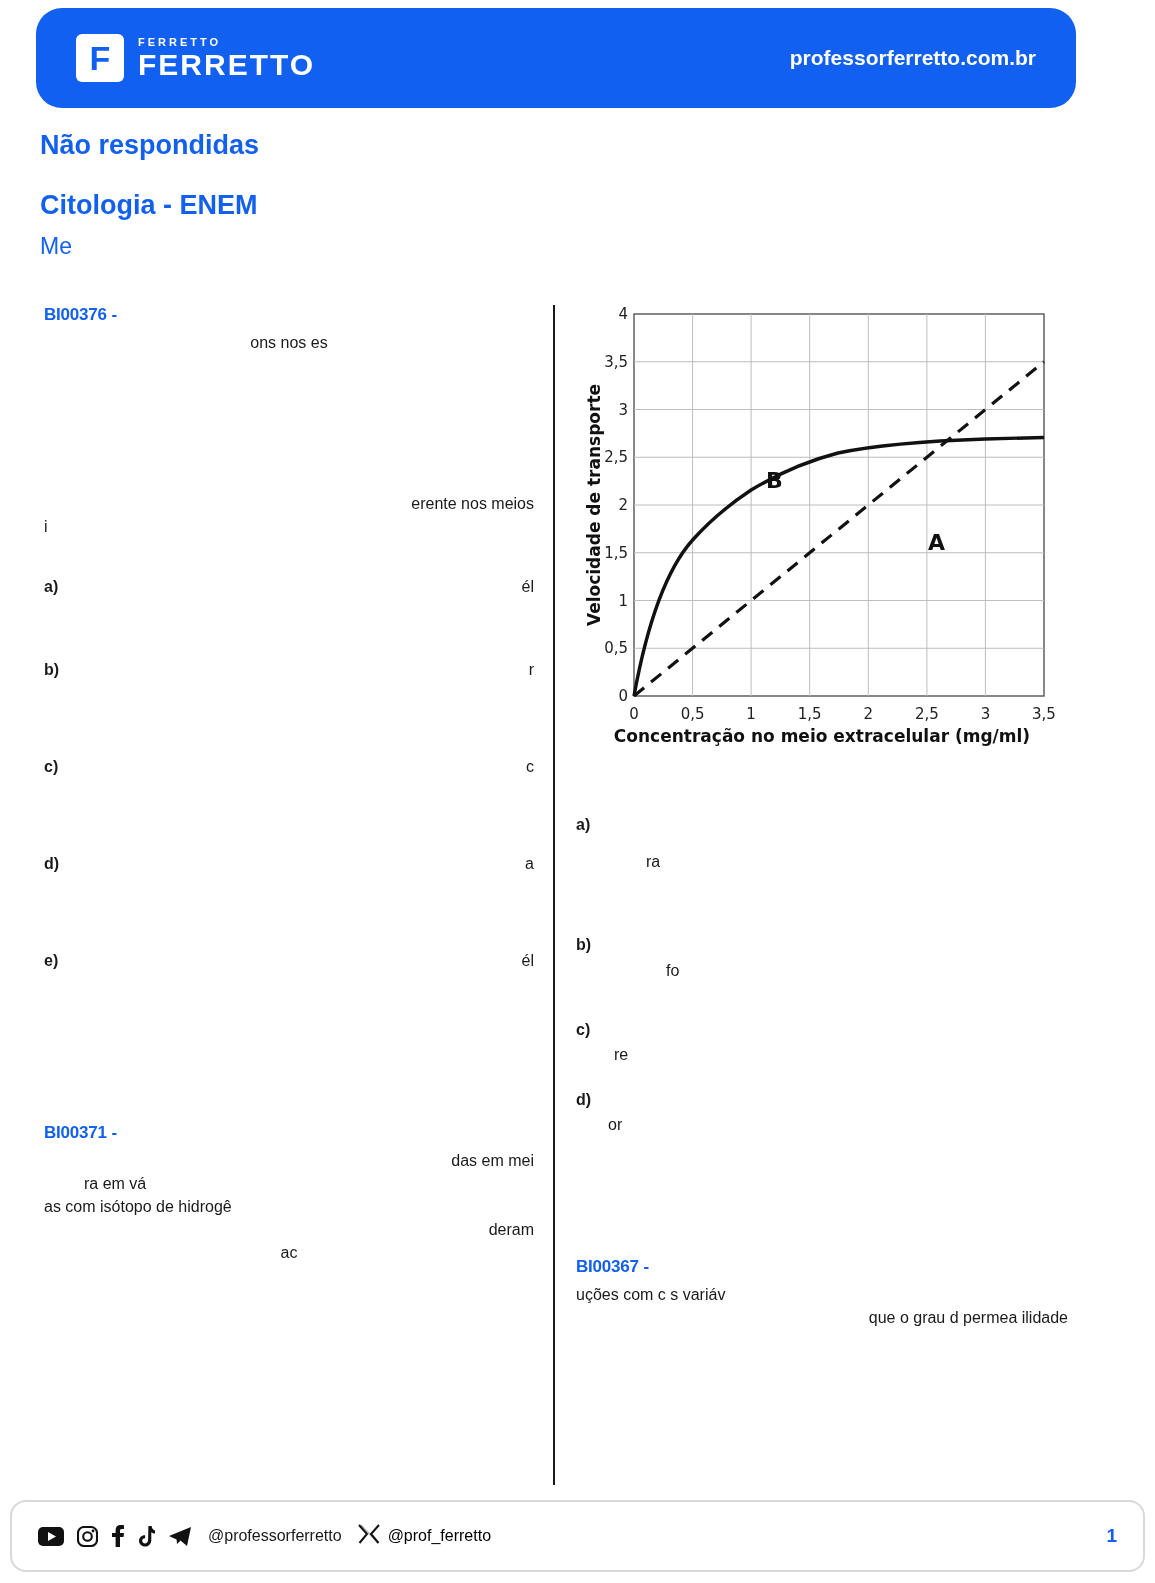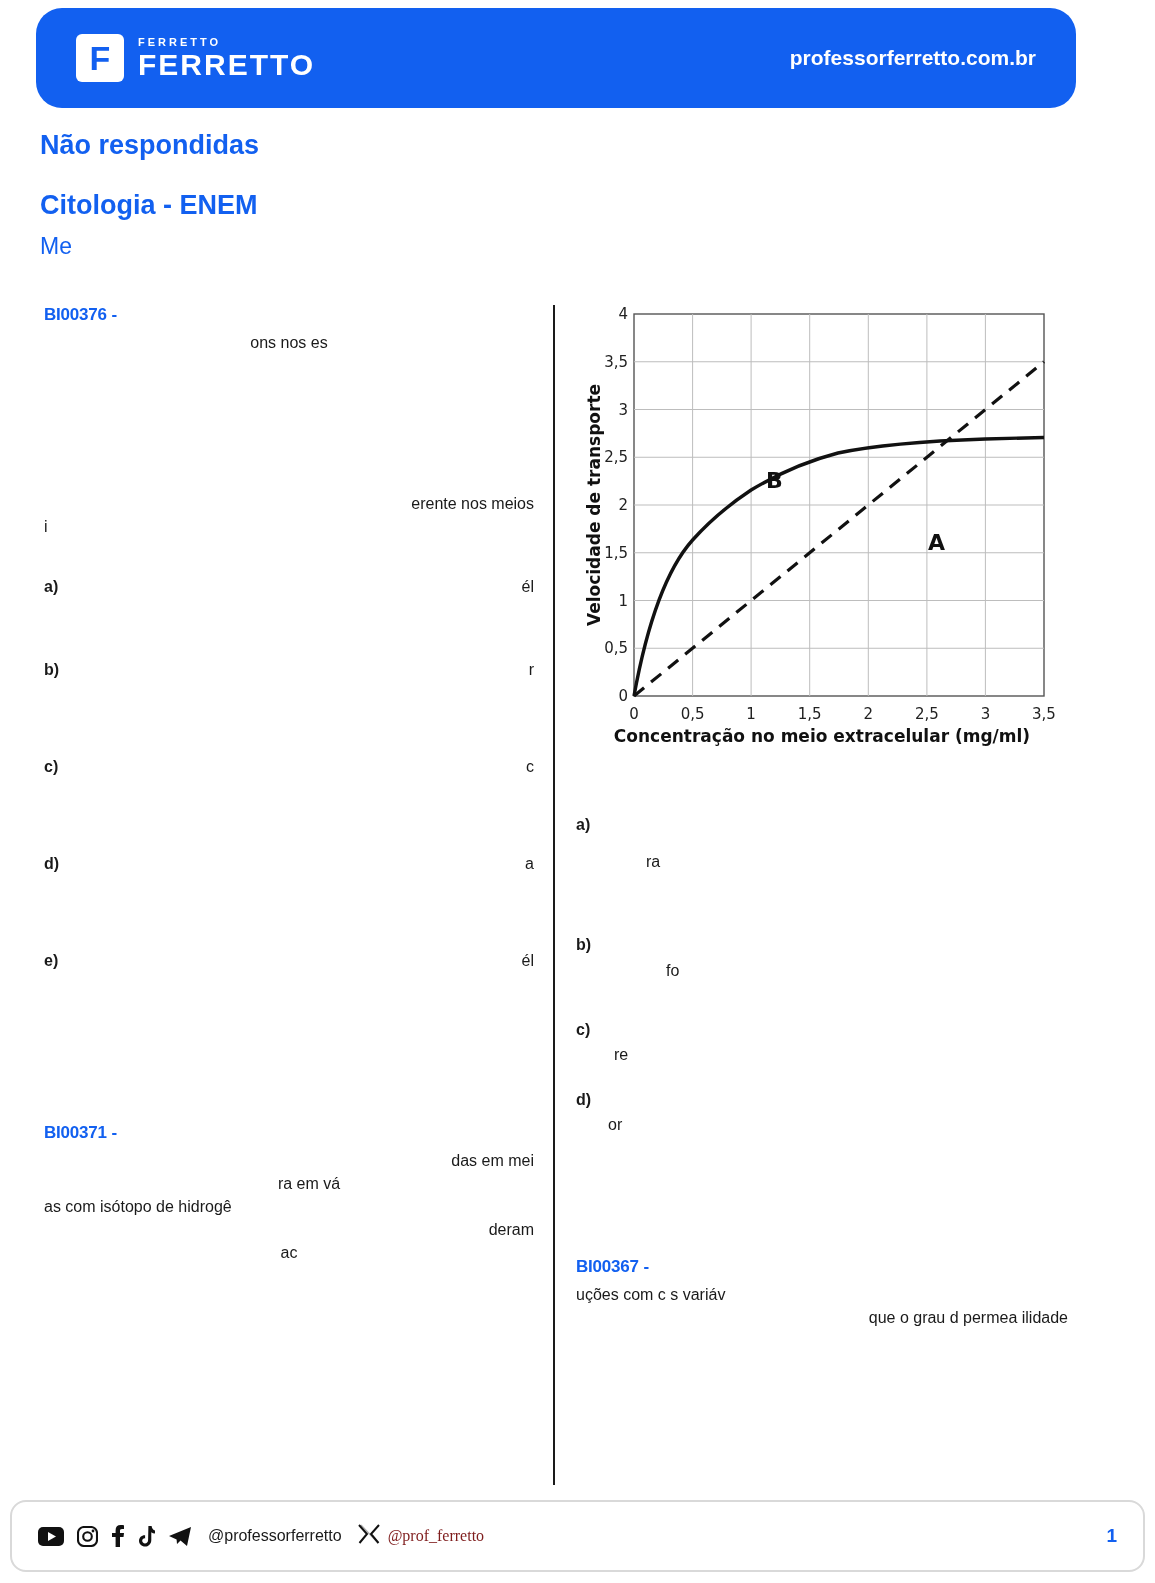--- a/index.html
+++ b/index.html
@@ -184,21 +184,21 @@
     align-items: center;
     gap: 13px;
     margin-right: 16px;
   }
   .social-icons svg { display: block; }
   .handle {
     font-size: 16px;
     color: #1a1a1a;
     margin-right: 16px;
   }
-  .handle2 { font-size: 16px; color: #7f1d1d; font-family: Liberation Serif, serif; }
+  .handle2 { font-size: 16px; color: #000000; }
   .x-icon { margin-right: 8px; }
   .page-num {
     margin-left: auto;
     font-size: 19px;
     font-weight: bold;
     color: #1260f0;
   }
 </style>
 </head>
 <body>
@@ -266,21 +266,21 @@
       <span class="alt-letter">e)</span>
       <span class="alt-text" style="text-align:right;">él</span>
     </div>
   </div>
 
   <div style="height:150px"></div>
 
   <div>
     <div class="q-code">BI00371 -</div>
     <div class="q-body" style="text-align:right;">das  em  mei</div>
-    <div class="q-body" style="text-align:center; margin-top:0; padding-left:40px;">ra  em  vá</div>
+    <div class="q-body" style="text-align:left; margin-top:0; padding-left:40px;">ra  em  vá</div>
     <div class="q-body" style="text-align:justify; margin-top:0;">as   com   isótopo   de   hidrogê</div>
     <div class="q-body" style="text-align:right; margin-top:0;">deram</div>
     <div class="q-body" style="text-align:center; margin-top:0;">ac</div>
   </div>
 </div>
 
 <div class="chart-wrap">
   <svg class="chart-svg" width="492" height="450" viewBox="0 0 492 450" xmlns="http://www.w3.org/2000/svg">
 
     <rect x="58" y="14" width="410" height="382" fill="#ffffff" stroke="#555555" stroke-width="1.4"></rect>

